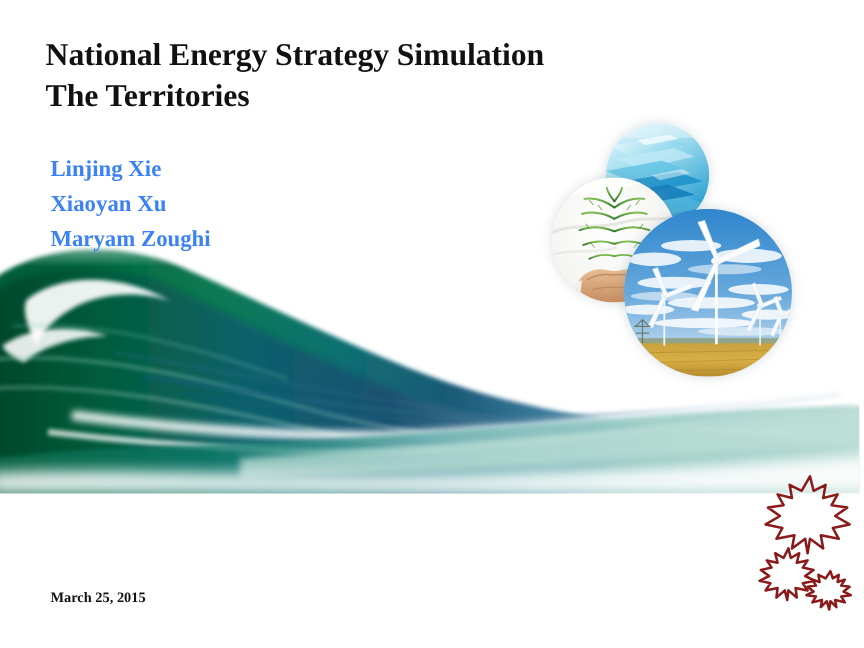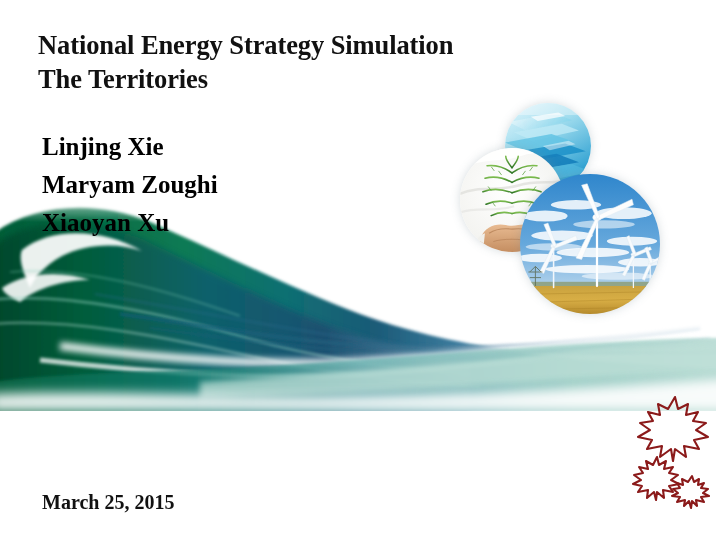--- a/index.html
+++ b/index.html
@@ -34,36 +34,36 @@
   }
 
   
   #authors {
     position: absolute;
     left: 42px;
     top: 128px;
     z-index: 30;
   }
   .author-line {
-    font-size: 25px;
+    font-size: 19px;
     font-weight: bold;
-    color: #000000;
+    color: #3b82f6;
     line-height: 1.52;
     white-space: nowrap;
   }
 
   
   #date-block {
     position: absolute;
     left: 42px;
     top: 491px;
     z-index: 30;
   }
   #date-text {
-    font-size: 20px;
+    font-size: 12px;
     font-weight: bold;
     color: #111111;
     white-space: nowrap;
   }
 
   
   #wave-art {
     position: absolute;
     left: 0;
     top: 196px;
@@ -215,22 +215,22 @@
     <rect x="-10" y="0" width="740" height="26" fill="url(#gTopFade)" opacity="0.75"></rect>
   </svg>
 
   <div id="title-block">
     <div class="title-line">National Energy Strategy Simulation</div>
     <div class="title-line">The Territories</div>
   </div>
 
   <div id="authors">
     <div class="author-line">Linjing Xie</div>
+    <div class="author-line">Xiaoyan Xu</div>
     <div class="author-line">Maryam Zoughi</div>
-    <div class="author-line">Xiaoyan Xu</div>
   </div>
 
   <div id="date-block">
     <div id="date-text">March 25, 2015</div>
   </div>
 
   <div id="photo-cluster">
 
     <div class="photo-circle" id="circle-ice">
       <svg viewBox="0 0 100 100" preserveAspectRatio="xMidYMid slice">

